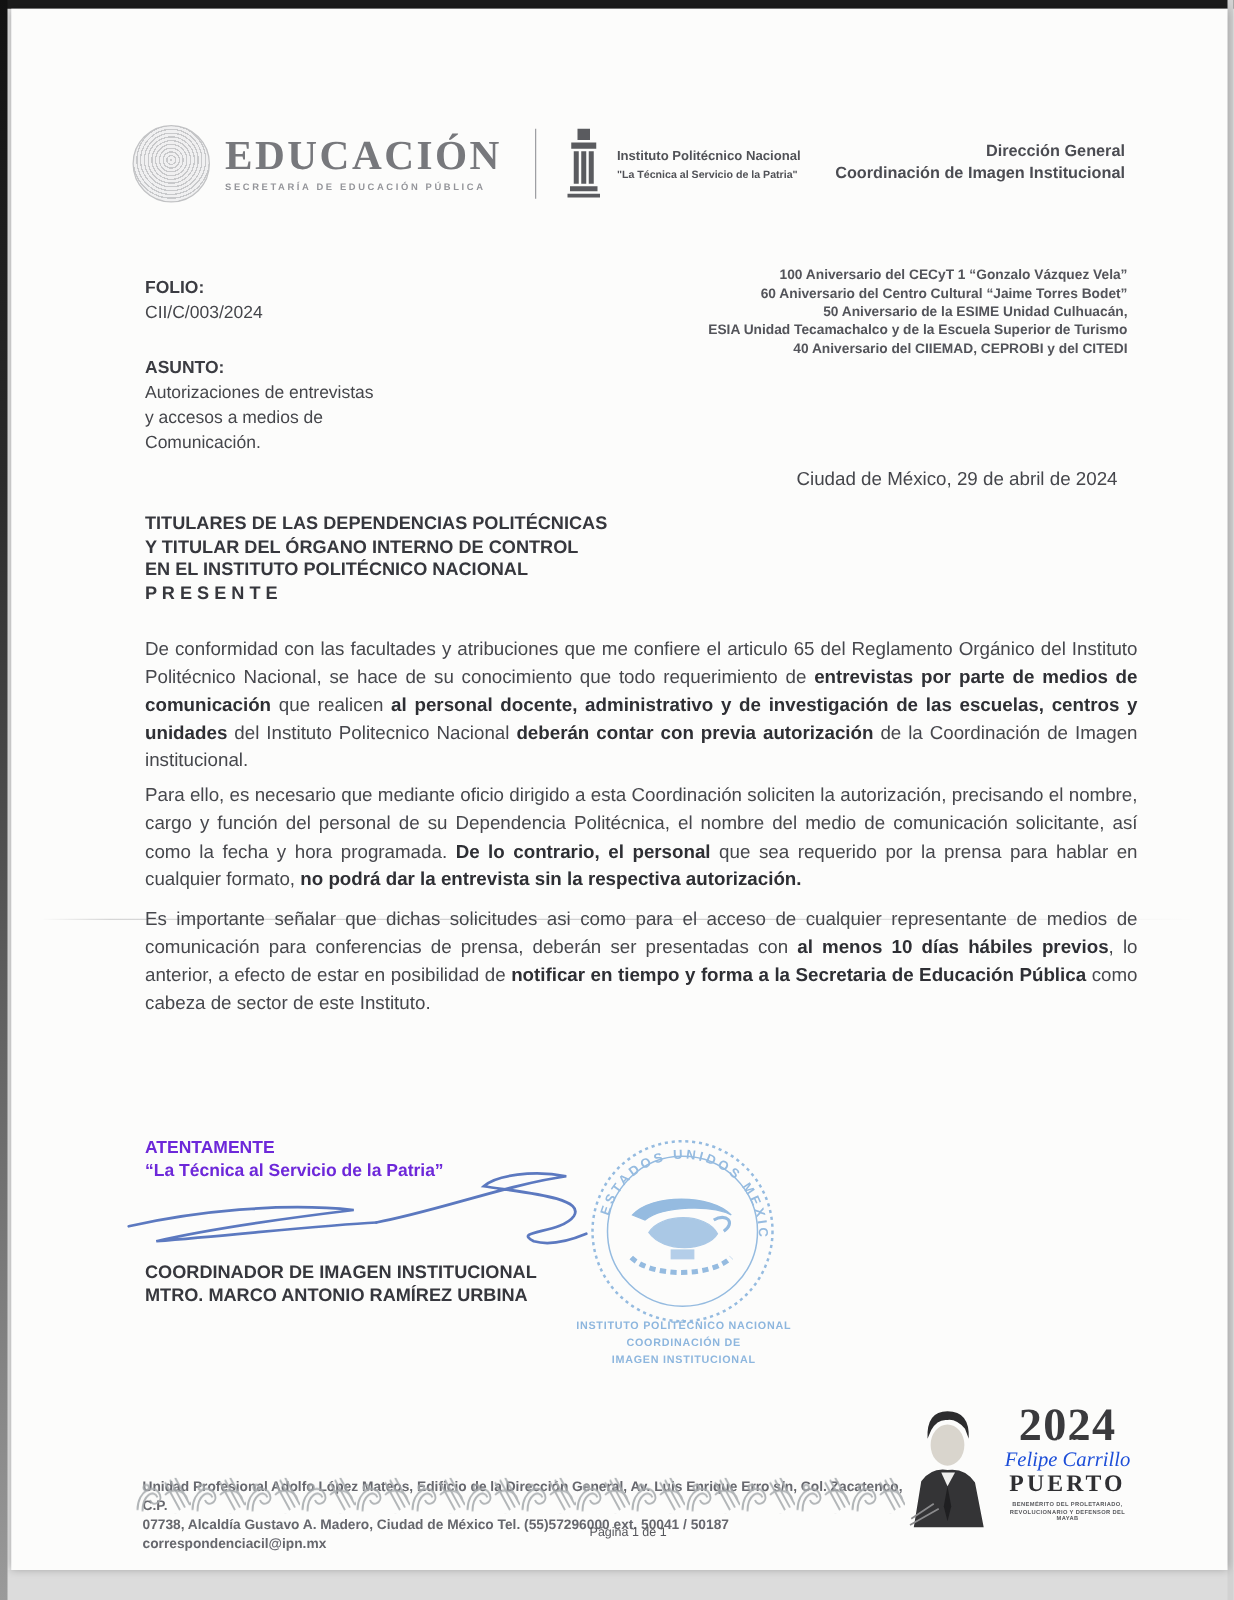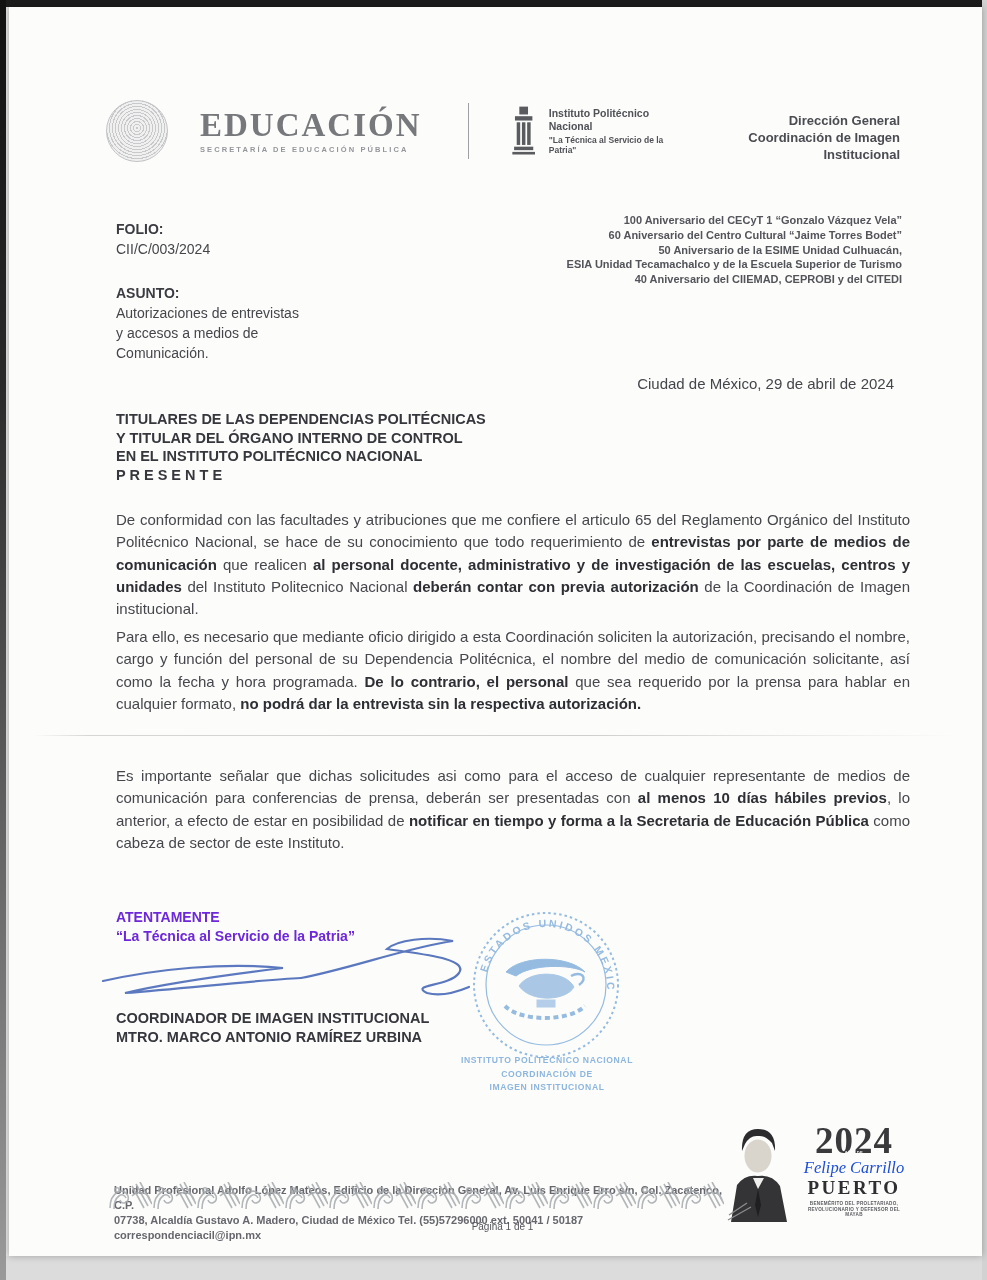--- a/index.html
+++ b/index.html
@@ -16,21 +16,21 @@
   .scan-bottom{position:absolute;left:0;top:1256px;width:987px;height:24px;background:#dcdcdc;}
   .scan-right{position:absolute;right:0;top:0;width:5px;height:1280px;background:#d2d2d2;}
   
   .paper{
     position:absolute;left:9px;top:7px;width:973px;height:1249px;
     background:#fcfcfb;box-shadow:0 0 7px rgba(0,0,0,.28);
   }
   .fold-line{position:absolute;left:24px;top:728px;width:924px;height:1px;
     background:linear-gradient(90deg,transparent,#d6d6d6 6%,#cfcfcf 60%,transparent);}
   
-  .header{position:absolute;left:97px;top:88px;width:794px;height:72px;display:flex;align-items:center;gap:20px;}
+  .header{position:absolute;left:97px;top:88px;width:794px;height:72px;display:flex;align-items:center;}
   .sep-seal{width:60px;height:60px;border-radius:50%;flex:0 0 auto;
     background:repeating-radial-gradient(circle at 50% 45%,#b7b8bb 0 1px,#ededee 1px 3px);
     border:1px solid #aeafb2;opacity:.75;}
   .sep-text{margin-left:12px;}
   .sep-wordmark{font-family:"Liberation Serif","DejaVu Serif",serif;font-weight:bold;
     font-size:33px;letter-spacing:2px;color:#77787c;line-height:34px;}
   .sep-subtitle{font-size:7.5px;font-weight:bold;letter-spacing:2.1px;color:#94959a;margin-top:3px;}
   .hdr-divider{width:1px;height:56px;background:#9e9fa3;margin:0 20px 0 26px;}
   .ipn{display:flex;align-items:center;}
   .ipn-text{margin-left:9px;}
@@ -44,21 +44,21 @@
   .asunto{margin-top:24px;}
   .anniv{position:absolute;right:80px;top:206px;text-align:right;
     font-size:11px;font-weight:bold;color:#53545a;line-height:14.8px;}
   .dateline{position:absolute;right:88px;top:368px;font-size:15px;color:#45464b;}
   .addressee{position:absolute;left:107px;top:403px;font-size:14.5px;font-weight:bold;
     color:#36373d;line-height:18.6px;}
   
   .para{position:absolute;left:107px;width:794px;font-size:15px;line-height:22.3px;
     color:#46474c;text-align:justify;}
   .para b{color:#2e2f34;}
-  #p1{top:502px;} #p2{top:619px;} #p3{top:758px;}
+  #p1{top:502px;} #p2{top:619px;} #p3{top:718px;}
   .closing{position:absolute;left:107px;top:848px;font-size:15px;color:#46474c;}
   
   .atentamente{position:absolute;left:107px;top:901px;font-size:14px;font-weight:bold;
     color:#6d28d9;line-height:19px;}
   .signature-ink{position:absolute;left:88px;top:922px;width:400px;height:82px;}
   .stamp{position:absolute;left:452px;top:893px;width:170px;height:170px;filter:blur(.4px);opacity:.92;}
   .stamp-lines{position:absolute;left:418px;top:1047px;width:240px;text-align:center;
     font-size:8.6px;font-weight:bold;color:#8db6de;line-height:13.5px;
     letter-spacing:.6px;filter:blur(.3px);}
   .signer{position:absolute;left:107px;top:1002px;font-size:14.5px;font-weight:bold;

